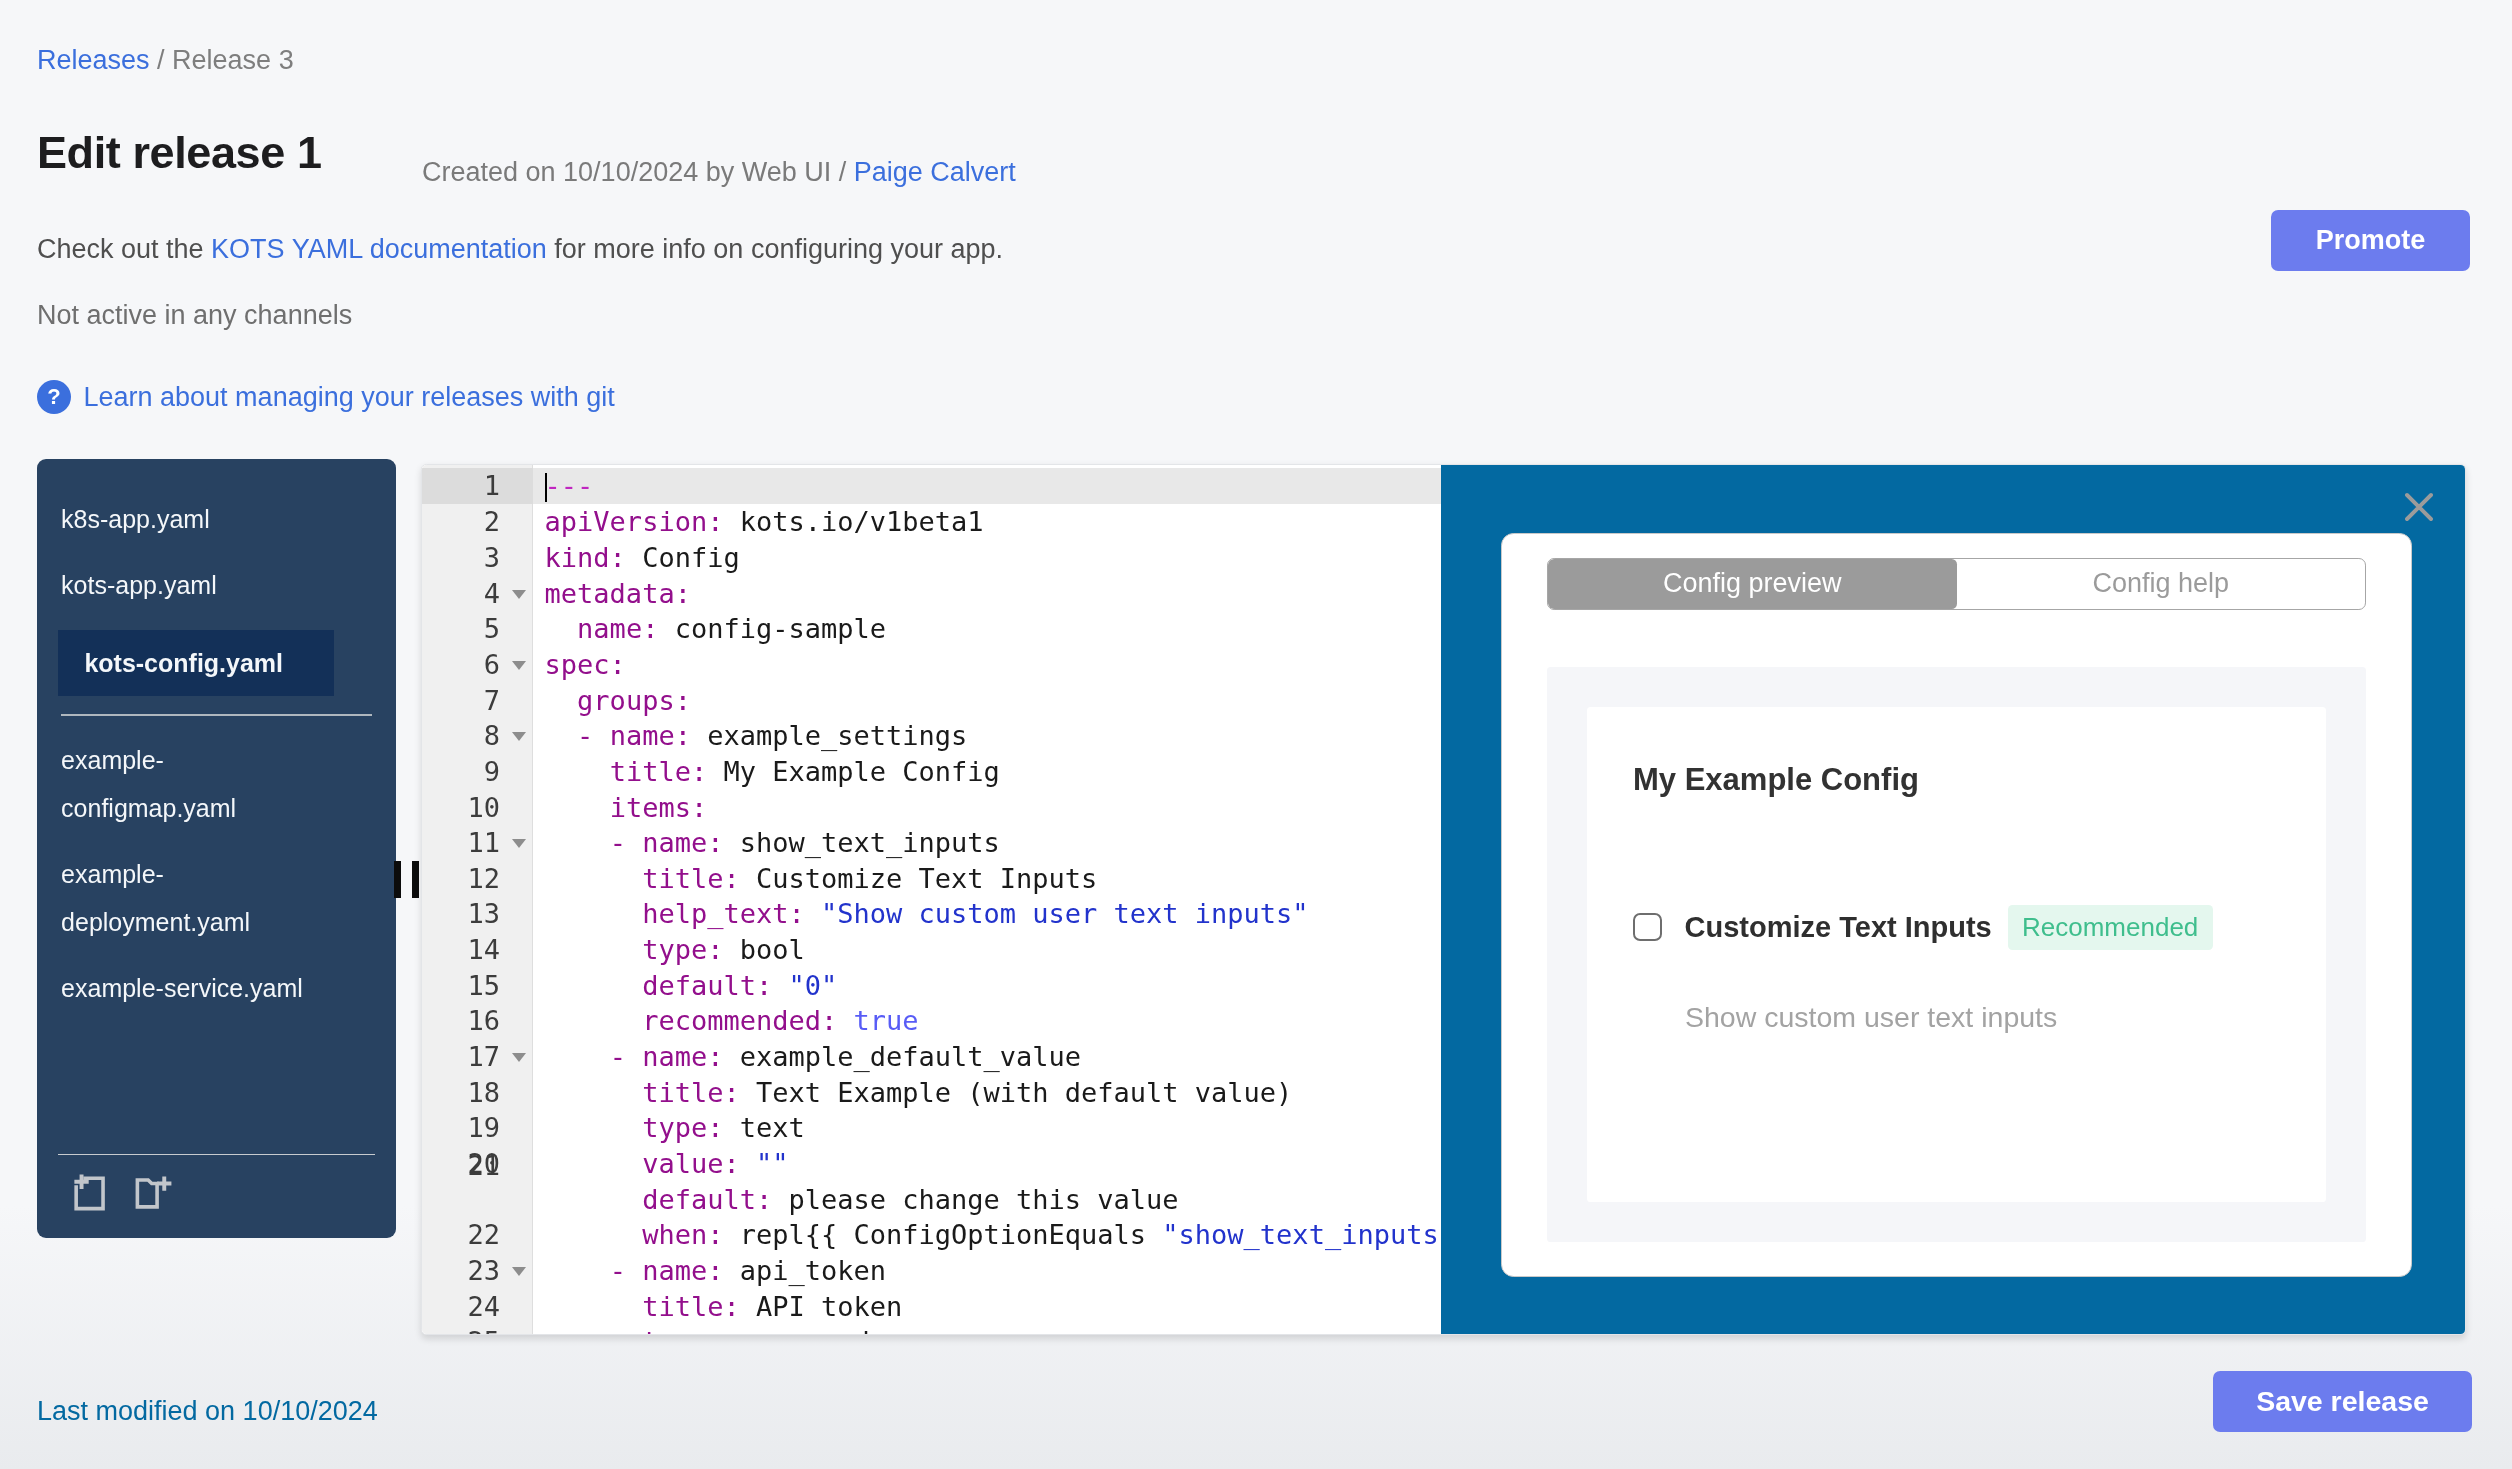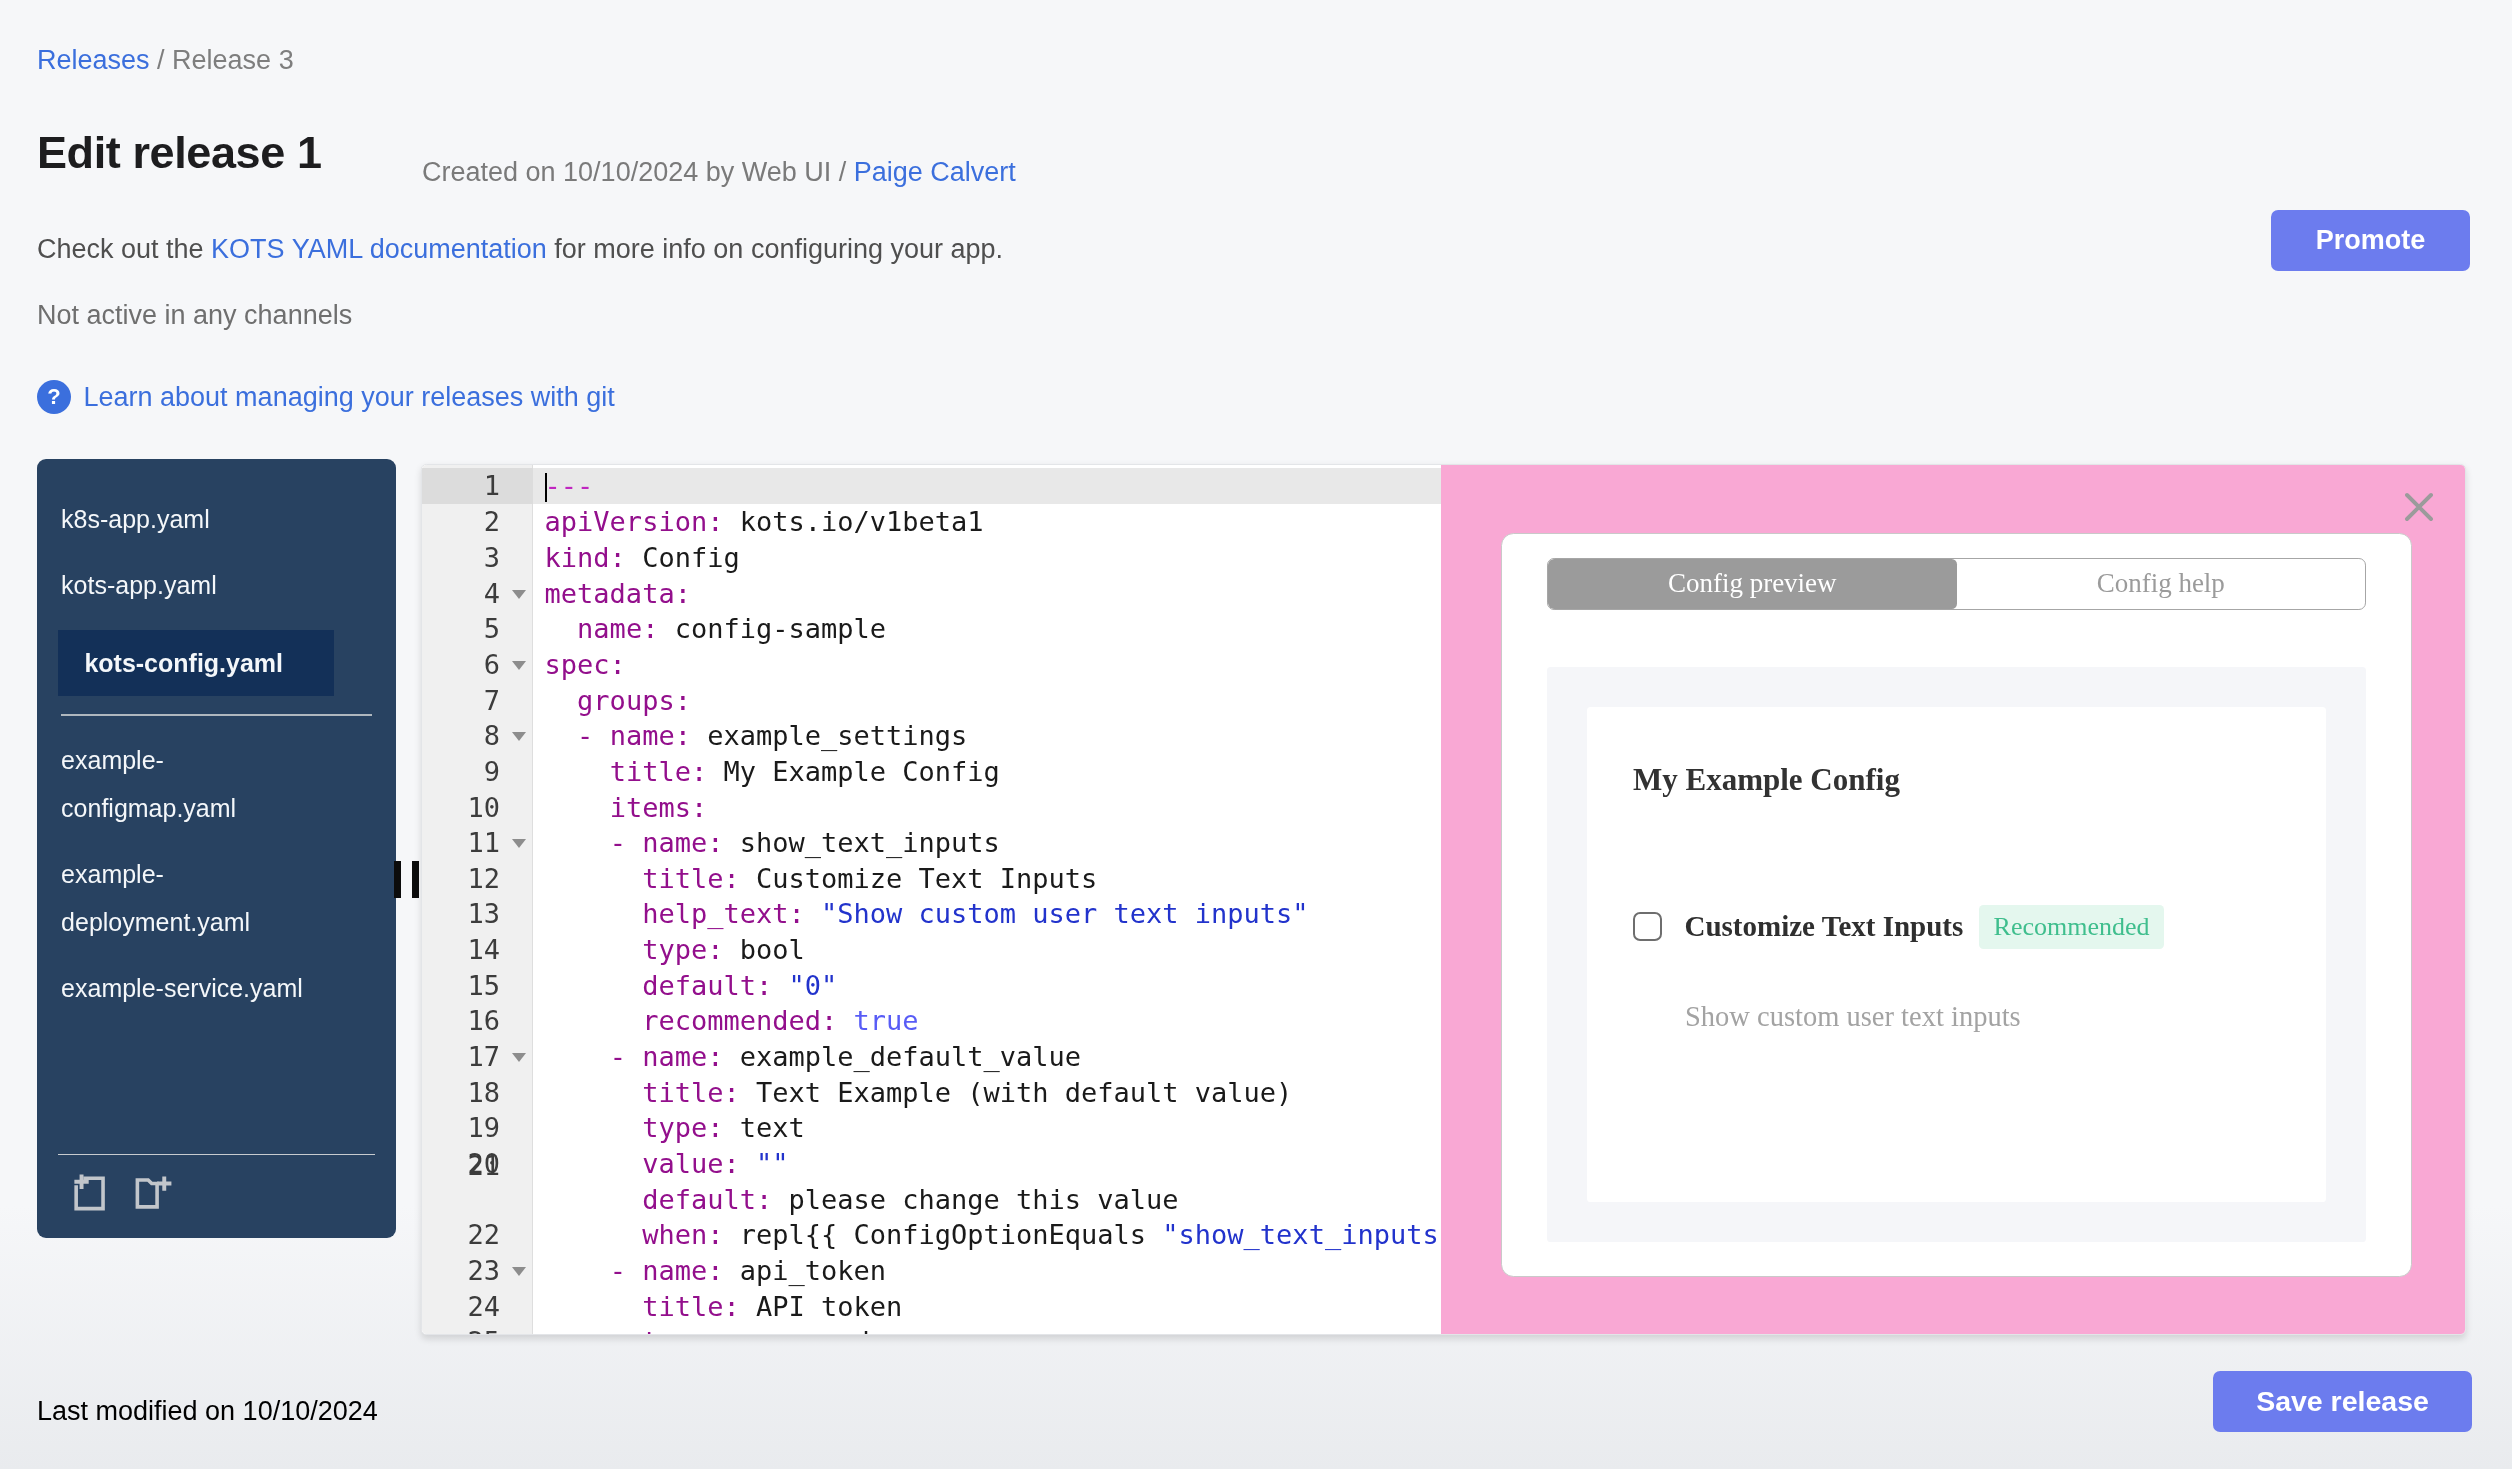--- a/index.html
+++ b/index.html
@@ -21,21 +21,21 @@
   .docs-line .doc-link { color:var(--link-blue); cursor:pointer; }
   .channel-status { position:absolute; left:37px; top:300px; font-size:27px; color:#6f6f6f; }
   .git-row { position:absolute; left:37px; top:380px; display:flex; align-items:center; gap:12.5px; cursor:pointer; }
   .help-circle { width:34px; height:34px; border-radius:50%; background:var(--link-blue); color:#fff;
     font-size:22px; font-weight:700; display:flex; align-items:center; justify-content:center; }
   .git-row .git-label { font-size:27px; color:var(--link-blue); }
   .btn { background:var(--button-blue); color:#fff; border:none; border-radius:7.1px; font-weight:700;
     font-family:"Liberation Sans",sans-serif; cursor:pointer; display:flex; align-items:center; justify-content:center; }
   .promote-btn { position:absolute; left:2271px; top:210px; width:199px; height:61px; font-size:27px; }
   .save-btn { position:absolute; left:2213px; top:1371px; width:259px; height:61px; font-size:28.5px; }
-  .last-modified { position:absolute; left:37px; top:1396px; font-size:27px; color:#000000; }
+  .last-modified { position:absolute; left:37px; top:1396px; font-size:27px; color:#0369a1; }
 
   
   .workbench { position:absolute; left:37px; top:459px; width:2429px; height:875px; }
   .sidebar { position:absolute; left:0; top:0; width:359px; height:779px; background:var(--sidebar-bg);
     border-radius:9px; color:#f4f7fa; }
   .file-list { position:absolute; left:21.4px; right:21.4px; top:36px; }
   .file-item { font-size:25px; line-height:48px; padding:0 2.7px; max-width:276px; overflow-wrap:break-word; cursor:pointer; }
   .file-item + .file-item { margin-top:18px; }
   .file-item.selected { background:var(--sidebar-selected-bg); font-weight:700; line-height:66px; margin-top:21.4px;padding-left:26px; }
   .side-divider { height:1.8px; background:#c7cbcf; opacity:.85; margin:18px 2.7px 19.6px 2.7px; border:none; }
@@ -64,21 +64,21 @@
   .code-line.active { background:#e8e8e8; }
   .cursor { display:inline-block; width:2.7px; height:28.5px; background:#000; vertical-align:middle; margin-right:-2.7px; }
   .tk-key  { color:var(--code-key); }
   .tk-plain{ color:var(--code-plain); }
   .tk-str  { color:var(--code-string); }
   .tk-bool { color:var(--code-bool); }
   .tk-dash { color:var(--code-key); }
   .tk-sep  { color:var(--code-separator); }
 
   
-  .preview-pane { position:absolute; left:1019px; top:0; right:0; bottom:0; background:#f9a8d4;font-family:Liberation Serif, serif; }
+  .preview-pane { position:absolute; left:1019px; top:0; right:0; bottom:0; background:#0369a1; }
   .close-btn { position:absolute; left:960px; top:24px; width:36px; height:36px; background:none; border:none; cursor:pointer; }
   .preview-card { position:absolute; left:60px; top:68px; width:911px; height:744px; background:#fff;
     border:1.8px solid #c9c9c9; border-radius:12.5px; }
   .tab-bar { position:absolute; left:45px; top:24px; width:819px; height:52px; border:1.8px solid #a6a6a6;
     border-radius:7.1px; display:flex; overflow:hidden; background:#fff; }
   .tab { flex:1; display:flex; align-items:center; justify-content:center; font-size:27px; color:#9b9b9b; cursor:pointer; }
   .tab.active { background:var(--tab-active-gray); color:#fff; border-radius:5.3px; }
   .preview-body { position:absolute; left:45px; top:133px; width:819px; height:575px; background:#f5f6f9; border-radius:3.6px; }
   .config-card { position:absolute; left:40px; top:40px; width:739px; height:495px; background:#fff; border-radius:3.6px; }
   .config-group-title { position:absolute; left:46px; top:55px; font-size:31px; font-weight:700; color:#323232; }

